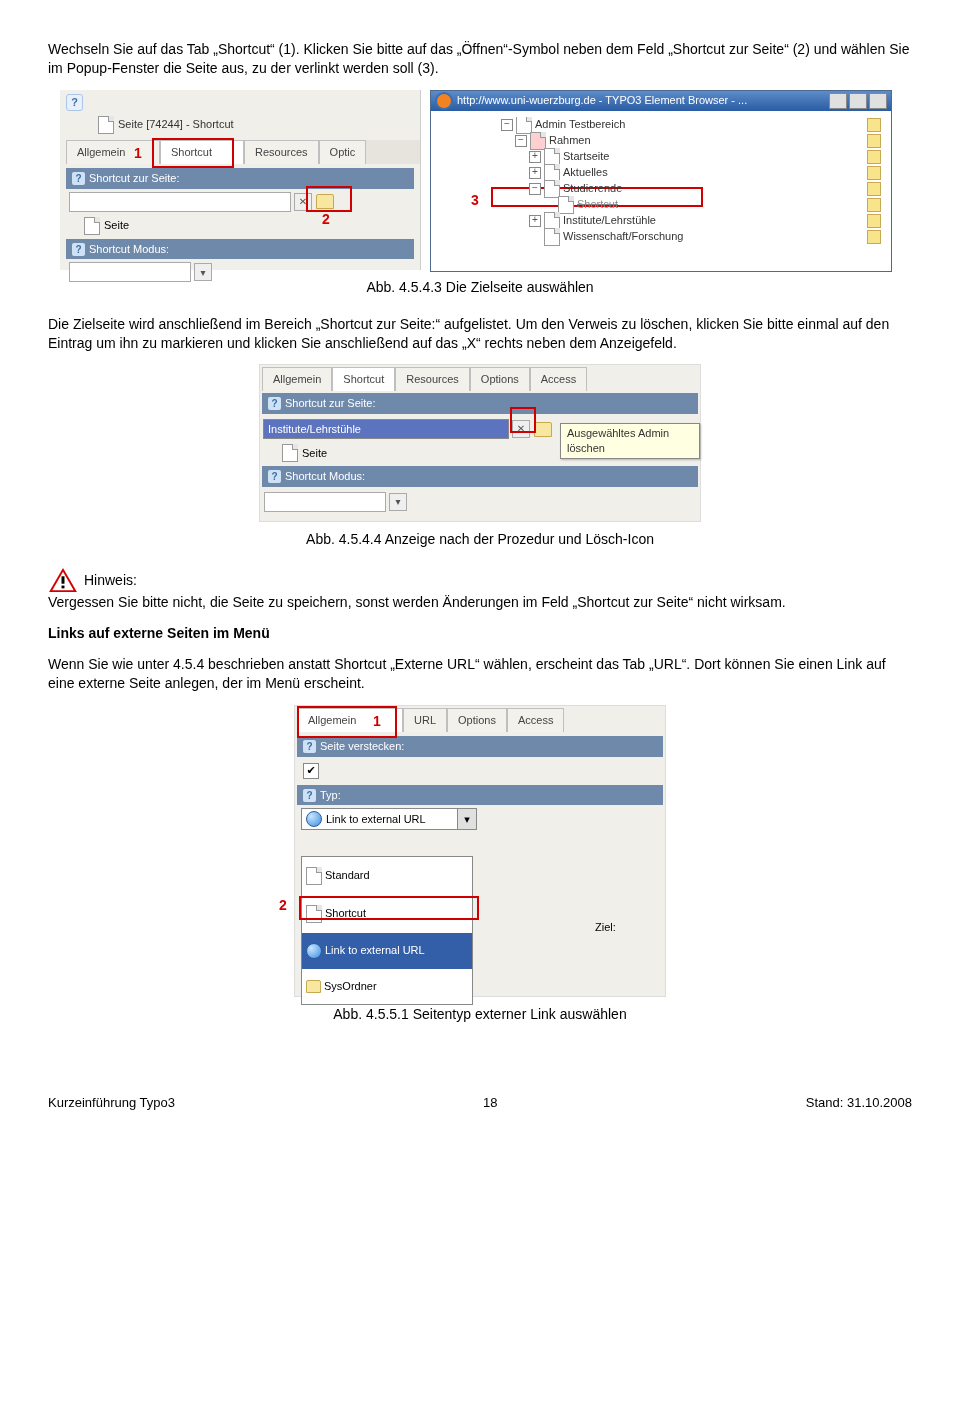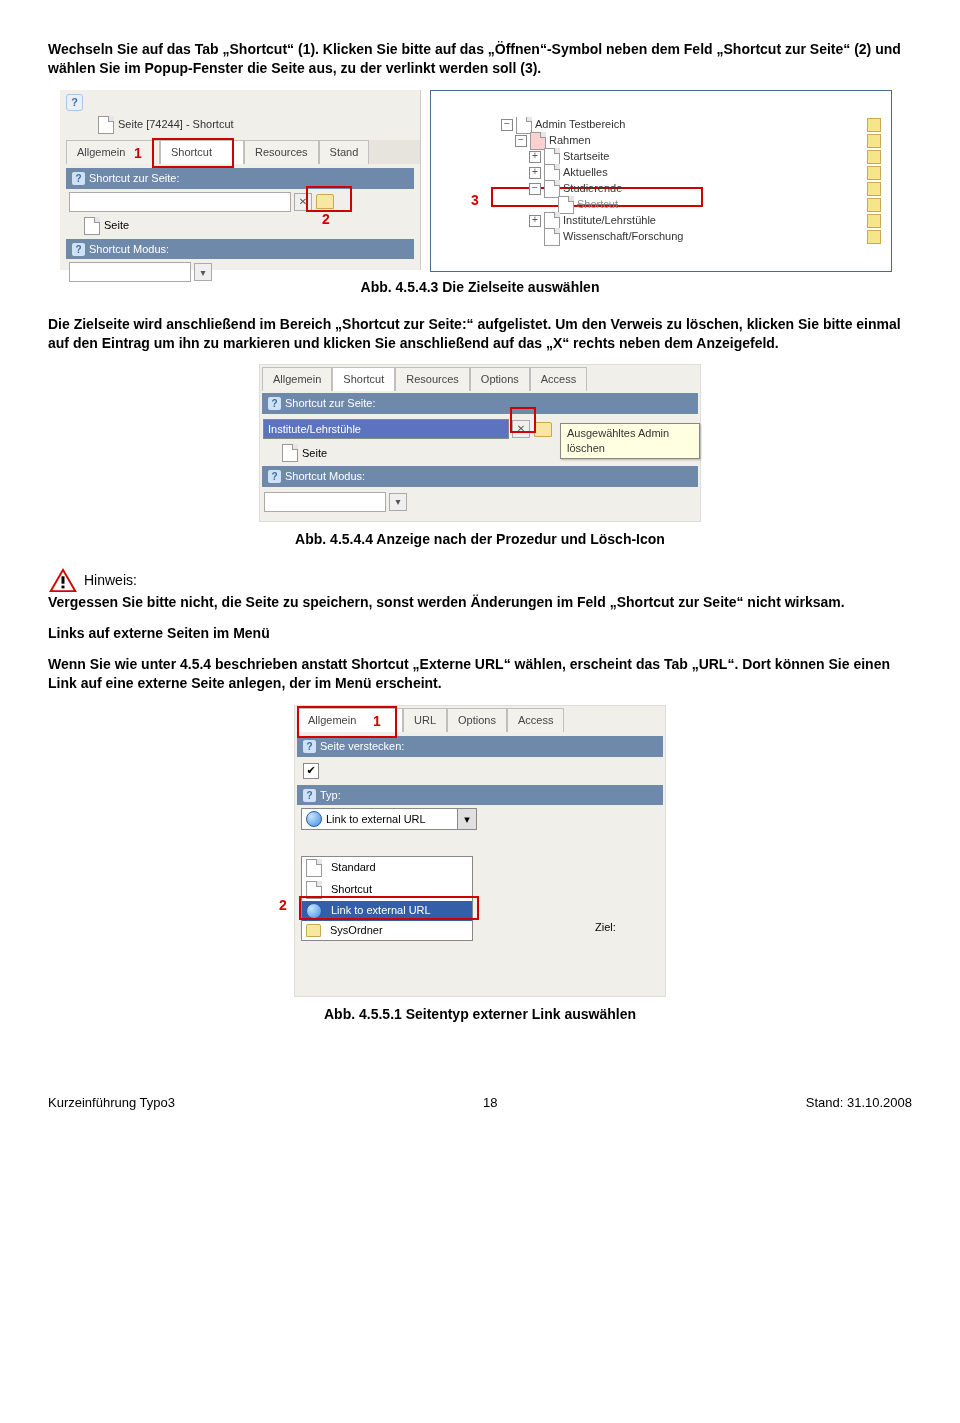--- a/index.html
+++ b/index.html
@@ -6,21 +6,21 @@
     font-family: Arial, Helvetica, sans-serif;
     font-size: 14px;
     color: #000;
     margin: 0;
     padding: 40px 48px 30px 48px;
     width: 960px;
     box-sizing: border-box;
     background: #fff;
     line-height: 1.35;
   }
-  p { margin: 0 0 12px 0; font-weight: bold; }
+  p { margin: 0 0 12px 0; }
   .caption { text-align: center; margin: 8px 0 18px 0; }
   .bold { font-weight: bold; }
   .hinweis-row { display: flex; align-items: center; gap: 6px; margin-top: 14px; text-align: center; }
   .warning-icon {
     width: 30px; height: 26px;
     display: inline-block;
     vertical-align: middle;
   }
   .footer {
     display: flex; justify-content: space-between;
@@ -121,41 +121,41 @@
   .checkbox {width:14px;height:14px;border:1px solid #888;background:#fff;display:inline-flex;align-items:center;justify-content:center;font-size:11px;color:#000;}
   .select3 {
     border:1px solid #888; background:#fff; height:20px; width:170px;
     margin:3px 0 0 6px; display:flex; align-items:center; padding-left:4px; gap:4px;
     position:relative;
   }
   .select3 .arrow { position:absolute; right:0; top:0; width:18px; height:100%; background:#e0e0e0; border-left:1px solid #888; display:flex;align-items:center;justify-content:center;}
   .dropdown-list {
     position:absolute; left:6px; top:0; width:170px; border:1px solid #888; background:#fff;
   }
-  .dd-row { display:flex; align-items:center; gap:9px; padding:2px 4px; font-size:11px;}
+  .dd-row { display:flex; align-items:center; gap:3px; padding:10px 4px; font-size:11px;}
   .dd-row.sel { background:#335ea8; color:#fff;}
   .globe-icon {width:14px;height:14px;border-radius:50%;background:radial-gradient(circle at 30% 30%,#c9e6ff,#3c8de0);border:1px solid #2a5ca3;display:inline-block;}
 </style>
 </head>
 <body>
 
 <p>Wechseln Sie auf das Tab „Shortcut“ (1). Klicken Sie bitte auf das „Öffnen“-Symbol neben dem Feld „Shortcut zur Seite“ (2) und wählen Sie im Popup-Fenster die Seite aus, zu der verlinkt werden soll (3).</p>
 
 <div class="shot shot1">
   <div class="s1-left">
     <span class="s1-help">?</span>
     <div class="s1-seite">
       <span class="page-icon"></span>
       <span>Seite [74244] - Shortcut</span>
     </div>
     <div class="tabs1">
       <div class="tab1" style="width:72px;">Allgemein</div>
       <div class="tab1 active" style="width:62px;">Shortcut</div>
       <div class="tab1">Resources</div>
-      <div class="tab1">Stand</div>
+      <div class="tab1">Optic</div>
     </div>
     <span class="red-box1" style="left:92px;top:48px;width:78px;height:26px;"></span>
     <span class="red-num" style="left:74px;top:54px;">1</span>
 
     <div style="position:absolute;left:6px;top:78px;right:6px;">
       <div class="field-label">
           <span class="q">?</span>
           <span>Shortcut zur Seite:</span>
         </div>
       <div style="display:flex;align-items:center;">
@@ -174,20 +174,29 @@
       <div style="display:flex;align-items:center;">
         <div class="input1" style="width:120px;"></div>
         <span class="icon-btn">▾</span>
       </div>
     </div>
     <span class="red-box1" style="left:246px;top:96px;width:42px;height:22px;"></span>
     <span class="red-num" style="left:262px;top:120px;">2</span>
   </div>
 
   <div class="s1-right">
+    <div class="s1-titlebar">
+      <span class="ff-icon"></span>
+      <span>http://www.uni-wuerzburg.de - TYPO3 Element Browser - ...</span>
+      <span class="win-btns">
+        <span class="win-btn"></span>
+        <span class="win-btn"></span>
+        <span class="win-btn"></span>
+      </span>
+    </div>
     <span class="red-num" style="left:40px;top:100px;">3</span>
     <span class="red-box1" style="left:60px;top:96px;width:208px;height:16px;"></span>
     <div class="tree">
       <div class="tree-row">
           <span class="plus">−</span>
           <span class="page-icon"></span>
           <span>Admin Testbereich</span>
           <span class="tree-arrow"></span>
         </div>
       <div class="tree-row" style="padding-left:14px;">

